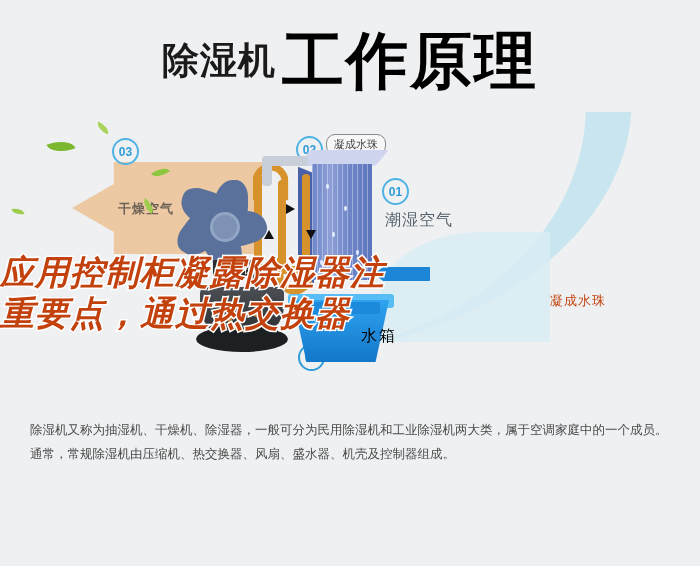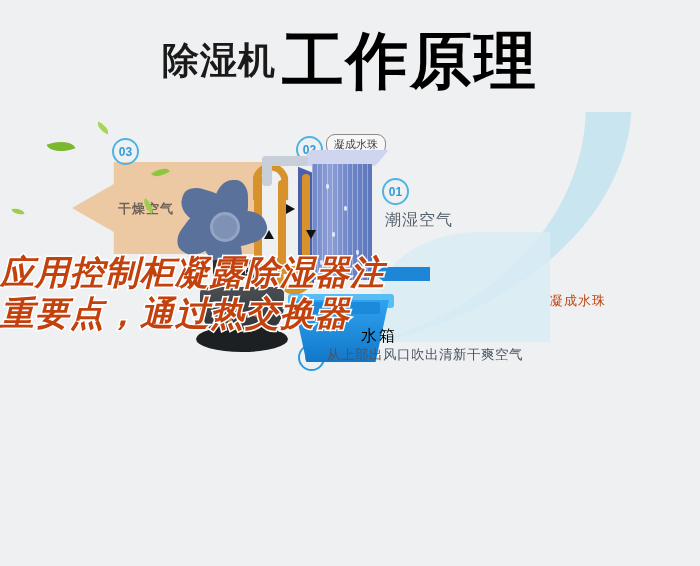--- a/index.html
+++ b/index.html
@@ -243,24 +243,24 @@
     <div class="comp-ring"></div>
 
     <div class="tank-lip"></div>
     <div class="tank"></div>
     <div class="tank-inner"></div>
     <div class="tank-lbl">水箱</div>
 
     <div class="intake-arrow"></div>
 
     <div class="lbl-ncsz">凝成水珠</div>
-    <div class="lbl-step3">从上部出风口吹出清新干爽空气</div>
   </div>
 
   <div class="overlay">
     <span class="l">应用控制柜凝露除湿器注</span>
     <span class="l">重要点，通过热交换器</span>
   </div>
 
   <div class="body">
+    <p>除湿机又称为抽湿机、干燥机、除湿器，一般可分为民用除湿机和工业除湿机两大类，属于空调家庭中的一个成员。通常，常规除湿机由压缩机、热交换器、风扇、盛水器、机壳及控制器组成。</p>
   </div>
 
 </div>
 
 </body></html>

